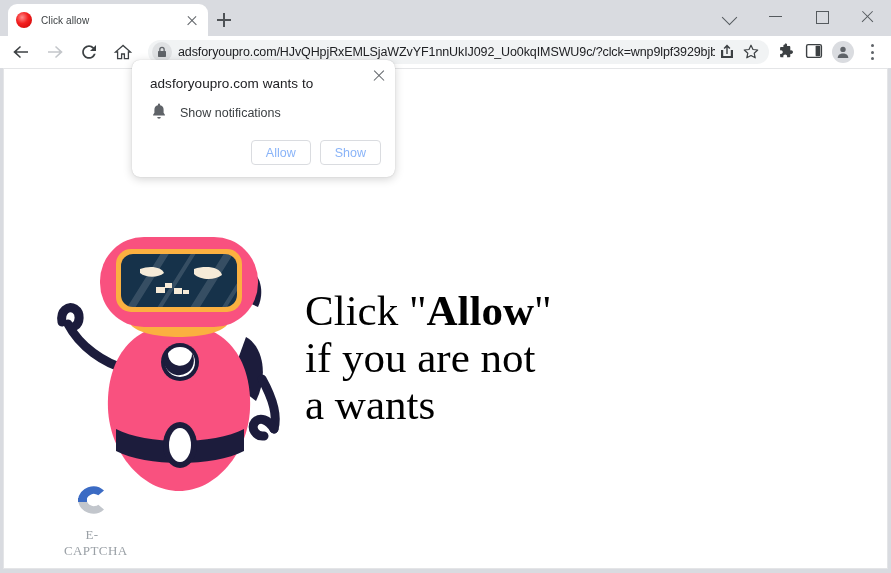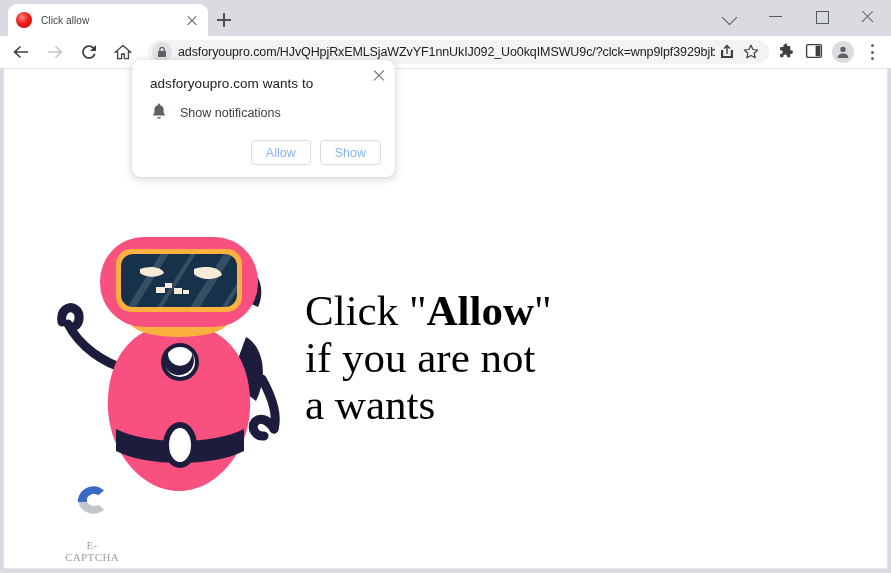--- a/index.html
+++ b/index.html
@@ -350,23 +350,23 @@
     left: 60px;
     top: 410px;
     width: 56px;
     text-align: center;
   }
   .ecaptcha-mark {
     width: 42px; height: 42px;
     margin: 0 auto;
   }
   .ecaptcha-label {
-    margin-top: 14px;
+    margin-top: 2px;
     font-family: "Liberation Serif", serif;
-    font-size: 11px;
+    font-size: 13px;
     letter-spacing: 0.4px;
     color: #9aa0a6;
   }
 </style>
 </head>
 <body>
 
 <div id="app">
 
   <div class="tabstrip">

